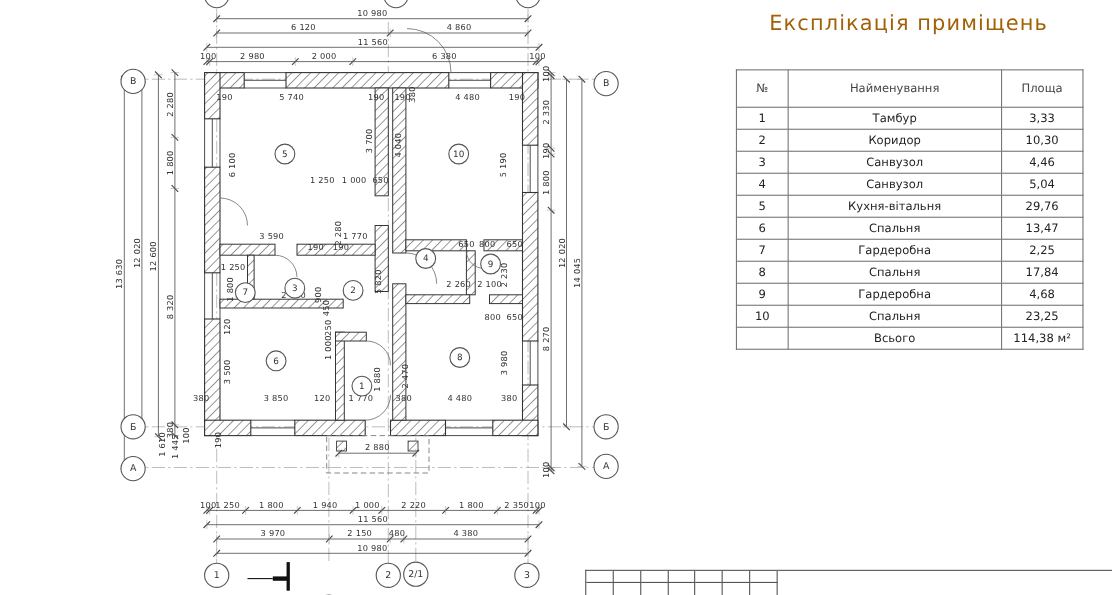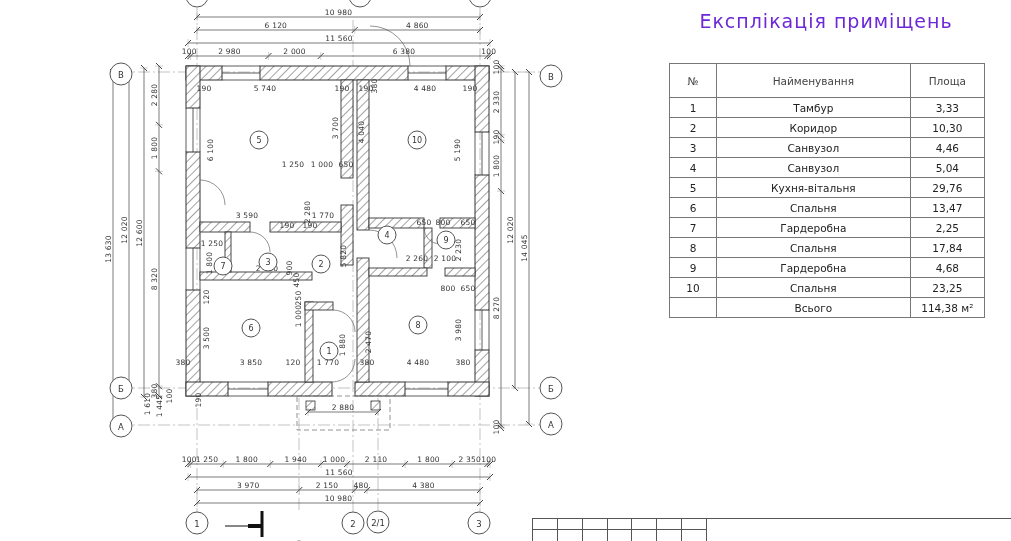--- a/index.html
+++ b/index.html
@@ -16,21 +16,21 @@
   .roomb{width:17px;height:17px;font-size:8px;}
   
   #expl{position:absolute;left:669px;top:63px;width:316px;border-collapse:collapse;
         font-size:10.5px;color:#222;}
   #expl td,#expl th{border:1px solid #777;padding:2px 6px;height:15px;font-weight:normal;}
   #expl th{height:29px;color:#444;}
   #expl .c-num{width:38px;text-align:center;}
   #expl .c-name{width:200px;text-align:center;}
   #expl .c-area{width:66px;text-align:center;}
   #plan-title{position:absolute;left:676px;top:10px;width:300px;text-align:center;
-        font-size:19px;color:#6d28d9;letter-spacing:1px;}
+        font-size:19px;color:#a16207;letter-spacing:1px;}
   
   #tblock{position:absolute;left:532px;top:518px;width:479px;height:23px;display:flex;}
   #tb-grid{width:174px;height:100%;display:grid;grid-template-columns:repeat(7,1fr);
         grid-template-rows:11px 12px;border-left:1px solid #555;border-top:1px solid #555;}
   #tb-grid div{border-right:1px solid #555;border-bottom:1px solid #555;}
   #tb-text{flex:1;border-top:1px solid #555;font-size:7.3px;line-height:1.35;color:#222;
         padding:1px 2px 0 4px;text-align:center;}
 </style>
 </head>
 <body>
@@ -370,21 +370,21 @@
     <div class="lbl" style="left: 229.538px; top: 55px;">2 980</div>
     <div class="lbl" style="left: 294.588px; top: 55px;">2 000</div>
     <div class="lbl" style="left: 404.05px; top: 55px;">6 380</div>
     <div class="lbl" style="left: 488.694px; top: 55px;">100</div>
     <div class="lbl" style="left: 343px; top: 411px;">2 880</div>
     <div class="lbl" style="left: 189.306px; top: 463px;">100</div>
     <div class="lbl" style="left: 206.94px; top: 463px;">1 250</div>
     <div class="lbl" style="left: 246.78px; top: 463px;">1 800</div>
     <div class="lbl" style="left: 295.633px; top: 463px;">1 940</div>
     <div class="lbl" style="left: 334.036px; top: 463px;">1 000</div>
-    <div class="lbl" style="left: 376.097px; top: 463px;">2 110</div>
+    <div class="lbl" style="left: 376.097px; top: 463px;">2 220</div>
     <div class="lbl" style="left: 428.607px; top: 463px;">1 800</div>
     <div class="lbl" style="left: 469.753px; top: 463px;">2 350</div>
     <div class="lbl" style="left: 488.694px; top: 463px;">100</div>
     <div class="lbl" style="left: 339px; top: 476px;">11 560</div>
     <div class="lbl" style="left: 248.162px; top: 489px;">3 970</div>
     <div class="lbl" style="left: 327.031px; top: 489px;">2 150</div>
     <div class="lbl" style="left: 360.923px; top: 489px;">480</div>
     <div class="lbl" style="left: 423.555px; top: 489px;">4 380</div>
     <div class="lbl" style="left: 338.5px; top: 502px;">10 980</div>
     <div class="lbl v" style="left: 109px; top: 249px;">13 630</div>

